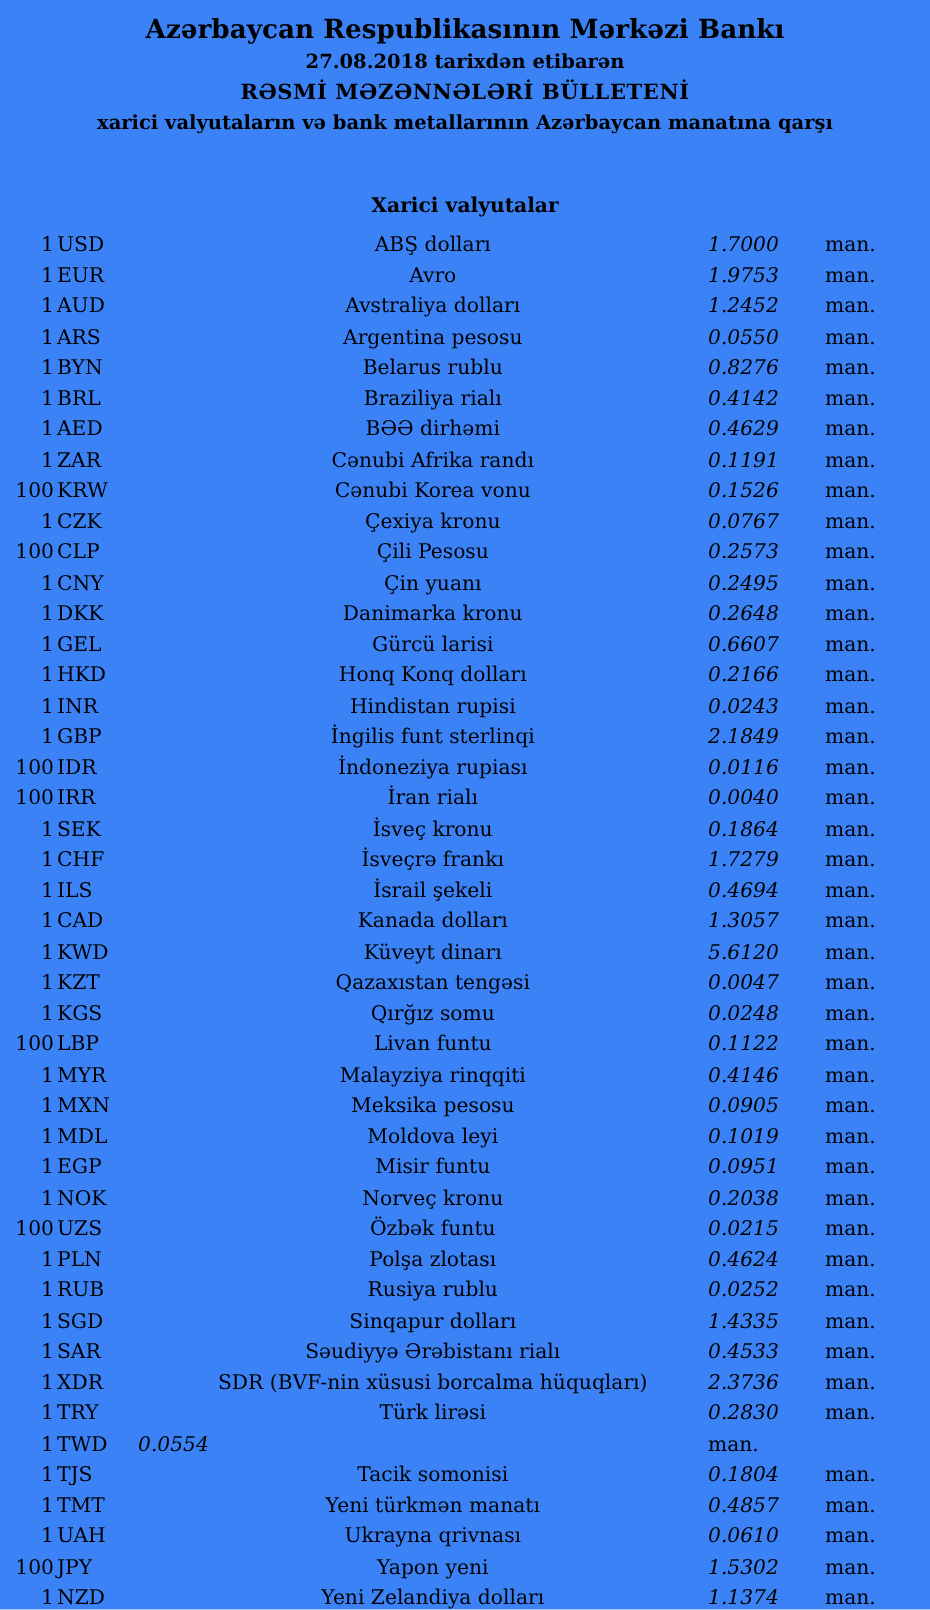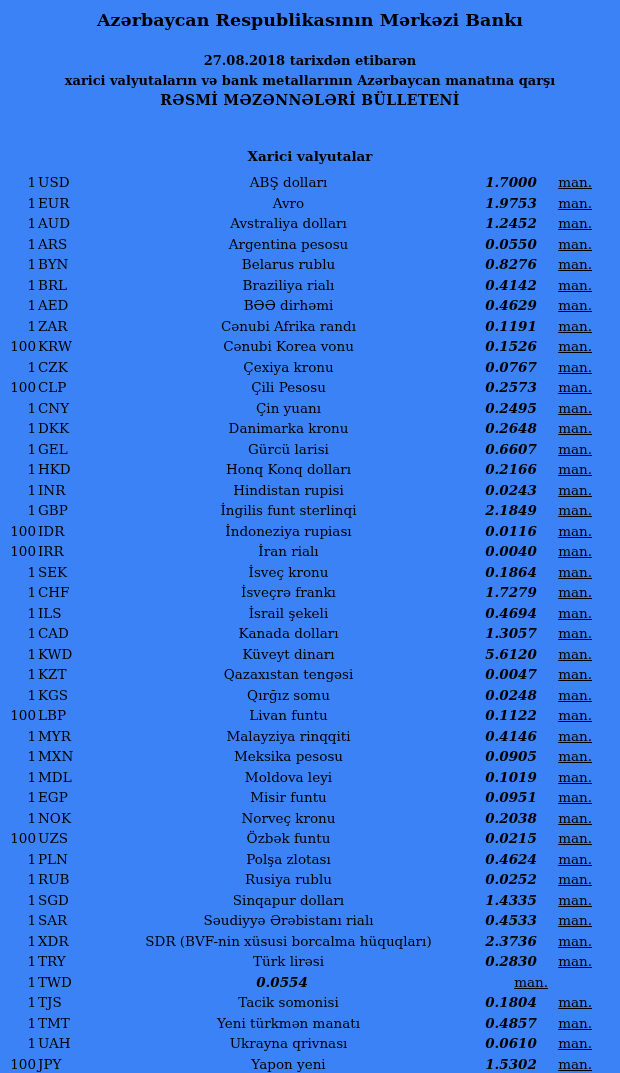--- a/index.html
+++ b/index.html
@@ -22,21 +22,21 @@
     text-align: center;
     font-weight: bold;
   }
   .bank-name {
     font-size: 17.5px;
     line-height: 24px;
   }
   .date-line {
     font-size: 13px;
     line-height: 20px;
-    margin-top: 19px;
+    margin-top: 0;
   }
   .subtitle {
     font-size: 13px;
     line-height: 19px;
   }
   .bulletin-title {
     font-size: 14px;
     line-height: 21px;
     letter-spacing: 0.4px;
   }
@@ -65,38 +65,37 @@
   }
   .row .code {
   }
   .row .name {
     text-align: center;
     padding-left: 13px;
     white-space: nowrap;
     overflow: hidden;
   }
   .row .rate {
-    text-align: center;
-    font-weight: bold;
+    text-align: left;
+    font-weight: normal;
     font-style: italic;
   }
   .row .unit {
-    text-align: right;
+    text-align: left;
     padding-right: 2px;
-    text-decoration: underline;
   }
 </style>
 </head>
 <body>
 
 <div class="page">
   <div class="hdr bank-name">Azərbaycan Respublikasının Mərkəzi Bankı</div>
   <div class="hdr date-line">27.08.2018 tarixdən etibarən</div>
+  <div class="hdr bulletin-title">RƏSMİ MƏZƏNNƏLƏRİ BÜLLETENİ</div>
   <div class="hdr subtitle">xarici valyutaların və bank metallarının Azərbaycan manatına qarşı</div>
-  <div class="hdr bulletin-title">RƏSMİ MƏZƏNNƏLƏRİ BÜLLETENİ</div>
 
   <div class="section-title">Xarici valyutalar</div>
 
   <div class="table">
       <div class="row">
         <span class="qty">1</span>
         <span class="code">USD</span>
         <span class="name">ABŞ dolları</span>
         <span class="rate">1.7000</span>
         <span class="unit">man.</span>

